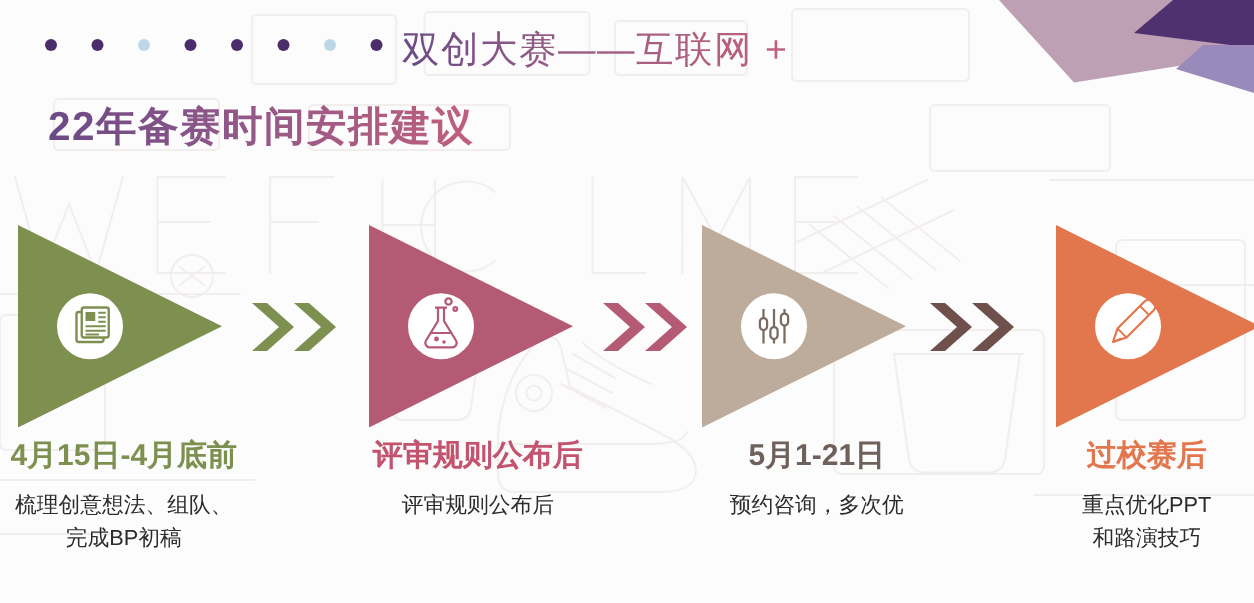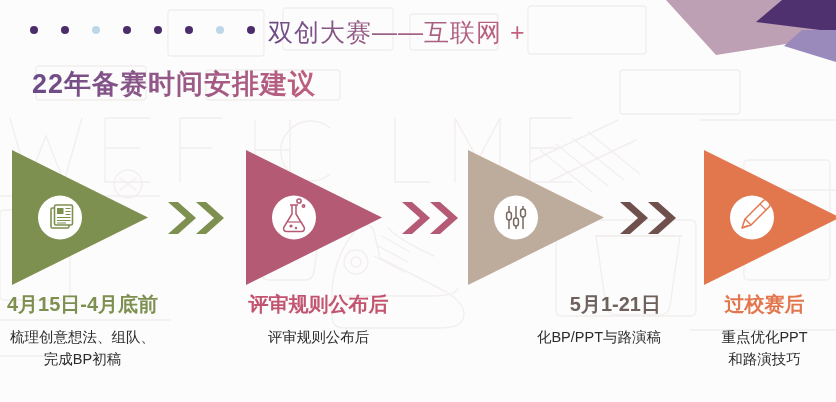--- a/index.html
+++ b/index.html
@@ -278,24 +278,24 @@
       </div>
     </div>
 
     <div class="caption-col" style="left:214px;">
       <div class="cap-head" style="color:#c2546f;">评审规则公布后</div>
       <div class="cap-body">
         <span>评审规则公布后</span>
       </div>
     </div>
 
-    <div class="caption-col" style="left:452px;text-align:right;">
+    <div class="caption-col" style="left:440px;">
       <div class="cap-head" style="color:#6e605a;">5月1-21日</div>
       <div class="cap-body">
-        <span>化BP/PPT与路演稿</span>
+        <span>预约咨询，多次优</span>
       </div>
     </div>
 
     <div class="caption-col" style="left:660px;">
       <div class="cap-head" style="color:#e2774e;">过校赛后</div>
       <div class="cap-body">
         <span>重点优化PPT</span>
         <span>和路演技巧</span>
       </div>
     </div>

